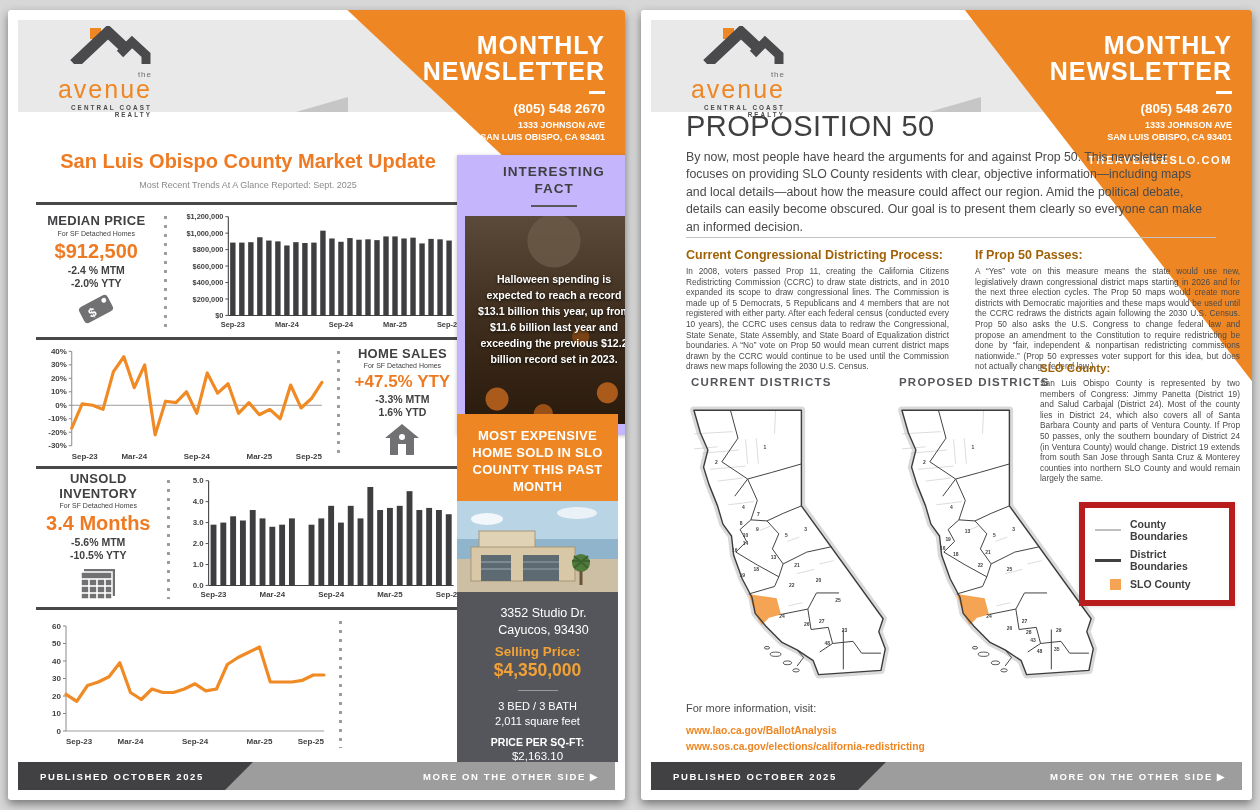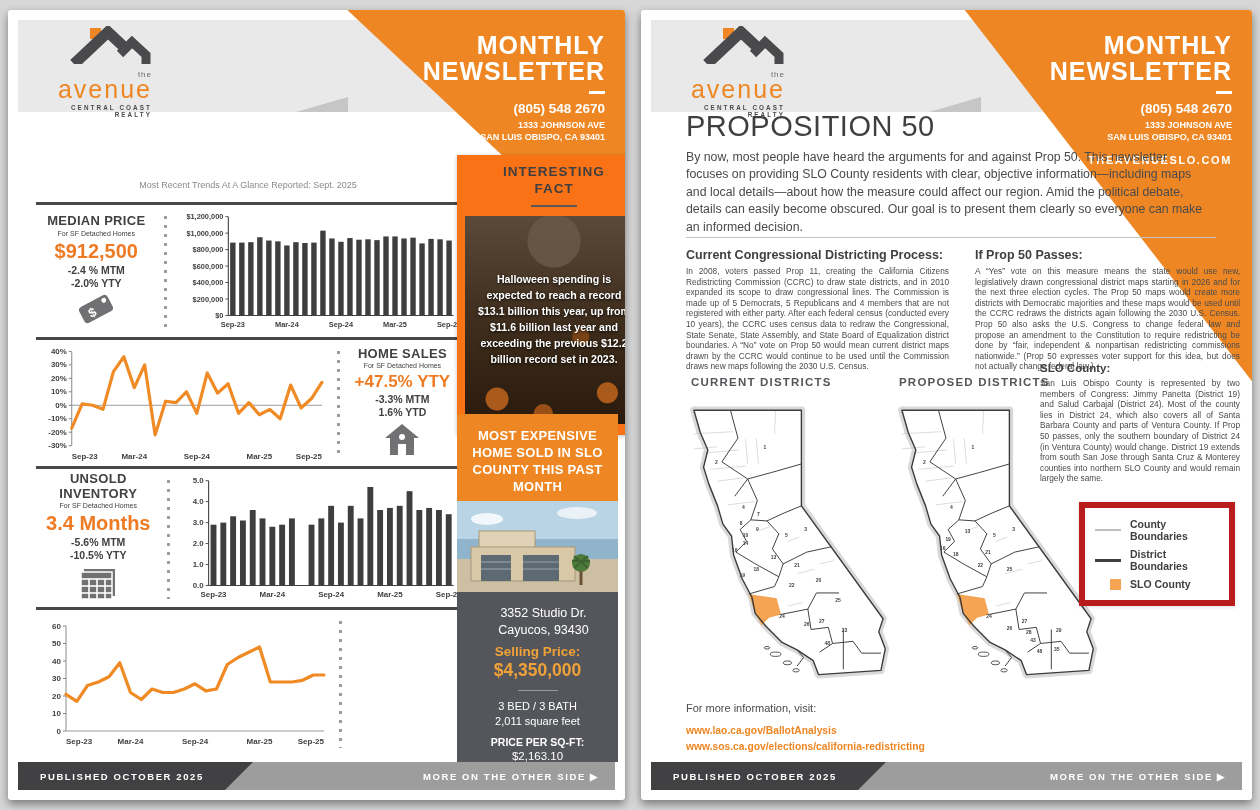--- a/index.html
+++ b/index.html
@@ -37,21 +37,21 @@
   .sh{font-size:13px;font-weight:bold;letter-spacing:.3px;line-height:1.1;}
   .ss{font-size:7px;margin-top:1px;}
   .sv{color:#EE7B23;font-weight:bold;font-size:20px;margin-top:3px;}
   .sl{font-size:10.5px;font-weight:bold;margin-top:1px;}
   .sicon{margin-top:5px;}
   .sdots{width:5px;align-self:stretch;margin:8px 6px;background:
     radial-gradient(circle,#9a9a9c 1.4px,transparent 1.6px);background-size:5px 9px;background-repeat:repeat-y;background-position:center top;}
   svg.chart{display:block;}
 
   
-  .ifcard{position:absolute;left:449px;top:145px;width:194px;background:#f97316;padding:9px 8px 11px;
+  .ifcard{position:absolute;left:449px;top:145px;width:194px;background:#c4b5fd;padding:9px 8px 11px;
     box-shadow:0 1px 4px rgba(0,0,0,.25);box-sizing:border-box;}
   .iftitle{font-size:13.5px;font-weight:bold;color:#3F3F41;text-align:center;letter-spacing:1px;line-height:1.25;}
   .ifrule{width:46px;height:2px;background:#58585A;margin:7px auto 9px;}
   .ifimg{height:192px;position:relative;display:flex;align-items:center;justify-content:center;
     padding:8px;background:linear-gradient(180deg,#5b4a39 0%,#41301f 45%,#2a1a0c 100%);overflow:hidden;}
   .pumpkins{position:absolute;inset:0;background:
     radial-gradient(circle at 18% 88%, #c96a1e 0 11px, transparent 12px),
     radial-gradient(circle at 44% 95%, #b65c18 0 9px, transparent 10px),
     radial-gradient(circle at 80% 85%, #c96a1e 0 10px, transparent 11px),
     radial-gradient(circle at 65% 58%, #8a4a16 0 8px, transparent 9px),
@@ -79,21 +79,21 @@
   .footdark span{color:#fff;font-size:9.5px;font-weight:bold;letter-spacing:1.6px;}
   .footmore{position:absolute;right:16px;top:0;bottom:0;display:flex;align-items:center;color:#fff;
     font-size:9.5px;font-weight:bold;letter-spacing:1.6px;}
 
   
   .rtitle{position:absolute;left:45px;top:100px;font-size:29px;color:#3F3F41;letter-spacing:.5px;}
   .rintro{position:absolute;left:45px;top:139px;width:524px;font-size:12.3px;line-height:1.42;color:#4A4A4C;}
   .rhr{position:absolute;left:45px;top:227px;width:530px;height:1px;background:#c3c3c4;}
   .rcol{position:absolute;top:238px;}
   .col1{left:45px;width:263px;} .col2{left:334px;width:265px;}
-  .colh{color:#404040;font-weight:bold;font-size:12.5px;margin-bottom:4px;}
+  .colh{color:#a16207;font-weight:bold;font-size:12.5px;margin-bottom:4px;}
   .colb{font-size:8.3px;line-height:1.28;color:#4A4A4C;text-align:justify;}
   .slo{position:absolute;left:399px;top:352px;width:200px;}
   .mapbox{position:absolute;width:215px;text-align:center;}
   .map1{left:40px;top:366px;} .map2{left:248px;top:366px;}
   .maph{font-size:11.5px;font-weight:bold;color:#55565A;letter-spacing:1.2px;margin-bottom:3px;text-align:left;padding-left:10px;}
   svg.mapsvg{width:215px;height:348px;display:block;}
   .legend{position:absolute;left:438px;top:492px;width:156px;background:#fff;border:6px solid #b91c1c;
     box-shadow:0 1px 4px rgba(0,0,0,.12);padding:10px 10px;display:flex;flex-direction:column;gap:6px;box-sizing:border-box;}
   .lrow{display:flex;align-items:center;gap:9px;font-size:10.5px;font-weight:bold;color:#3F3F41;}
   .lline{width:26px;height:2px;background:#bfbfbf;flex:0 0 auto;}
@@ -128,20 +128,21 @@
     <div class="banner">
       <div class="t">MONTHLY</div>
       <div class="t">NEWSLETTER</div>
       <div class="dash"></div>
       <div class="phone">(805) 548 2670</div>
       <div class="addr">1333 JOHNSON AVE</div>
       <div class="addr" style="margin-top:0">SAN LUIS OBISPO, CA 93401</div>
       <div class="web">THEAVENUESLO.COM</div>
     </div>
 
+    <h1 class="mtitle" style="margin:0">San Luis Obispo County Market Update</h1>
     <div class="msub">Most Recent Trends At A Glance Reported:  Sept. 2025</div>
 
     <div class="stats">
 
       <div class="srow" style="height:132px">
         <div class="slabel" style="width:122px">
           <div class="sh">MEDIAN PRICE</div>
           <div class="ss">For SF Detached Homes</div>
           <div class="sv">$912,500</div>
           <div class="sl">-2.4 % MTM</div>

